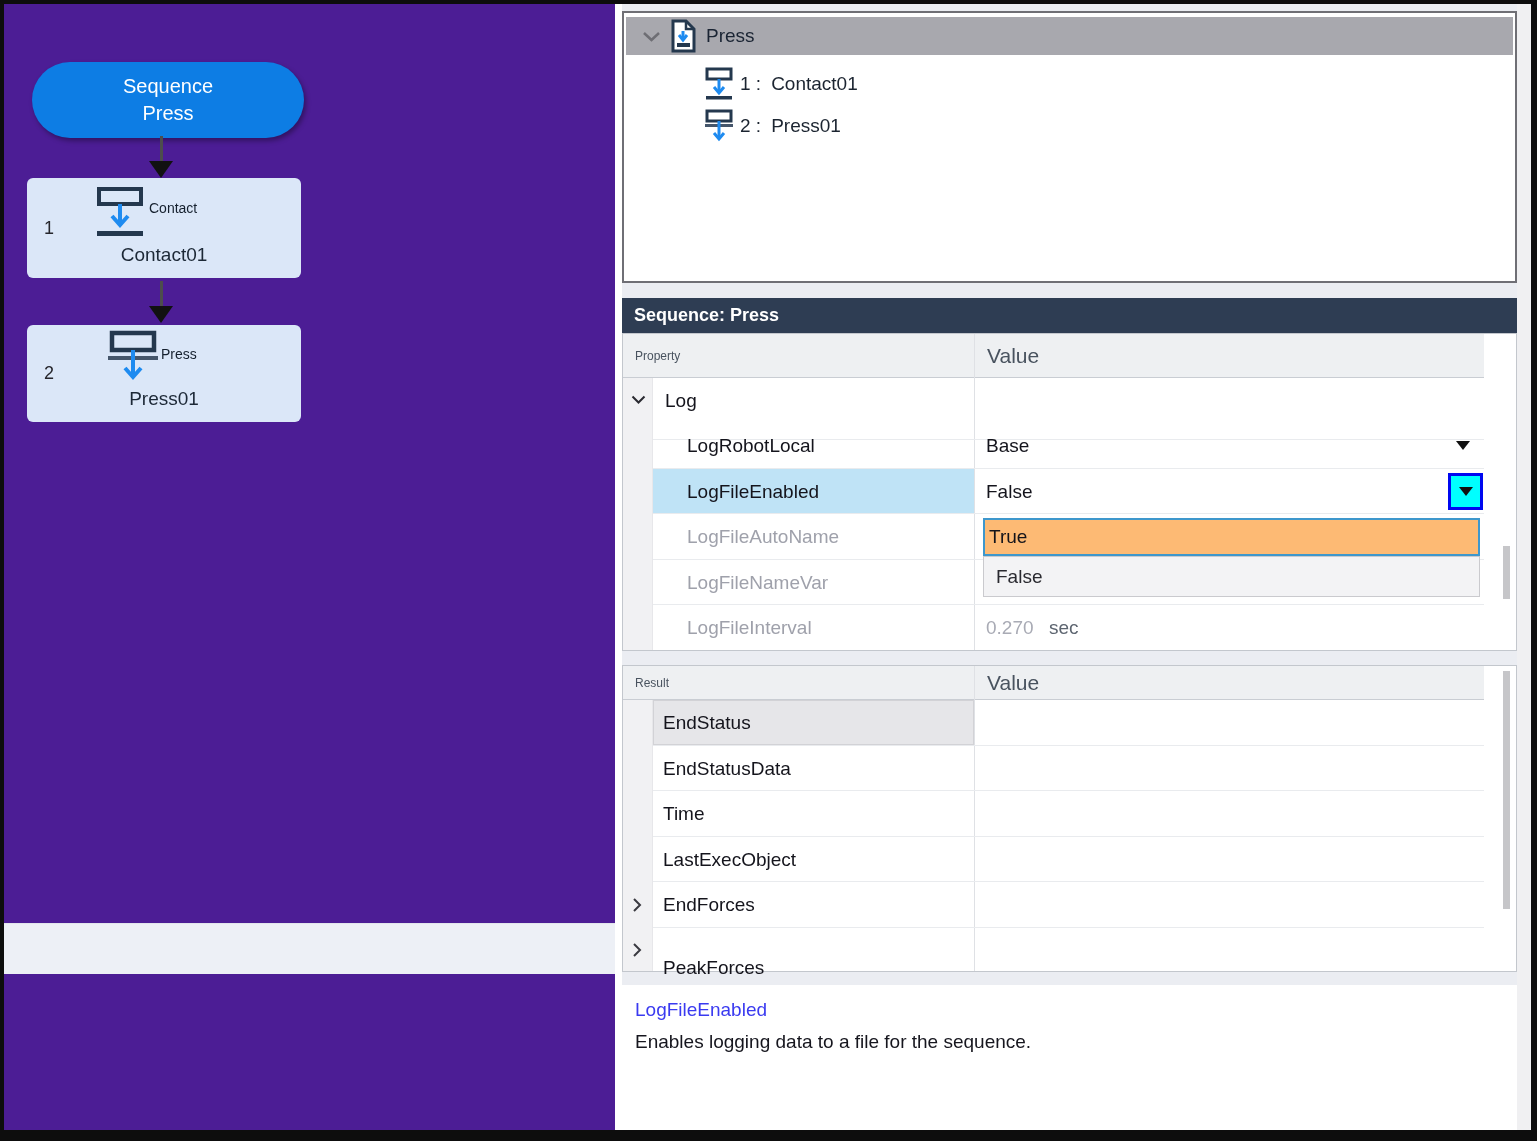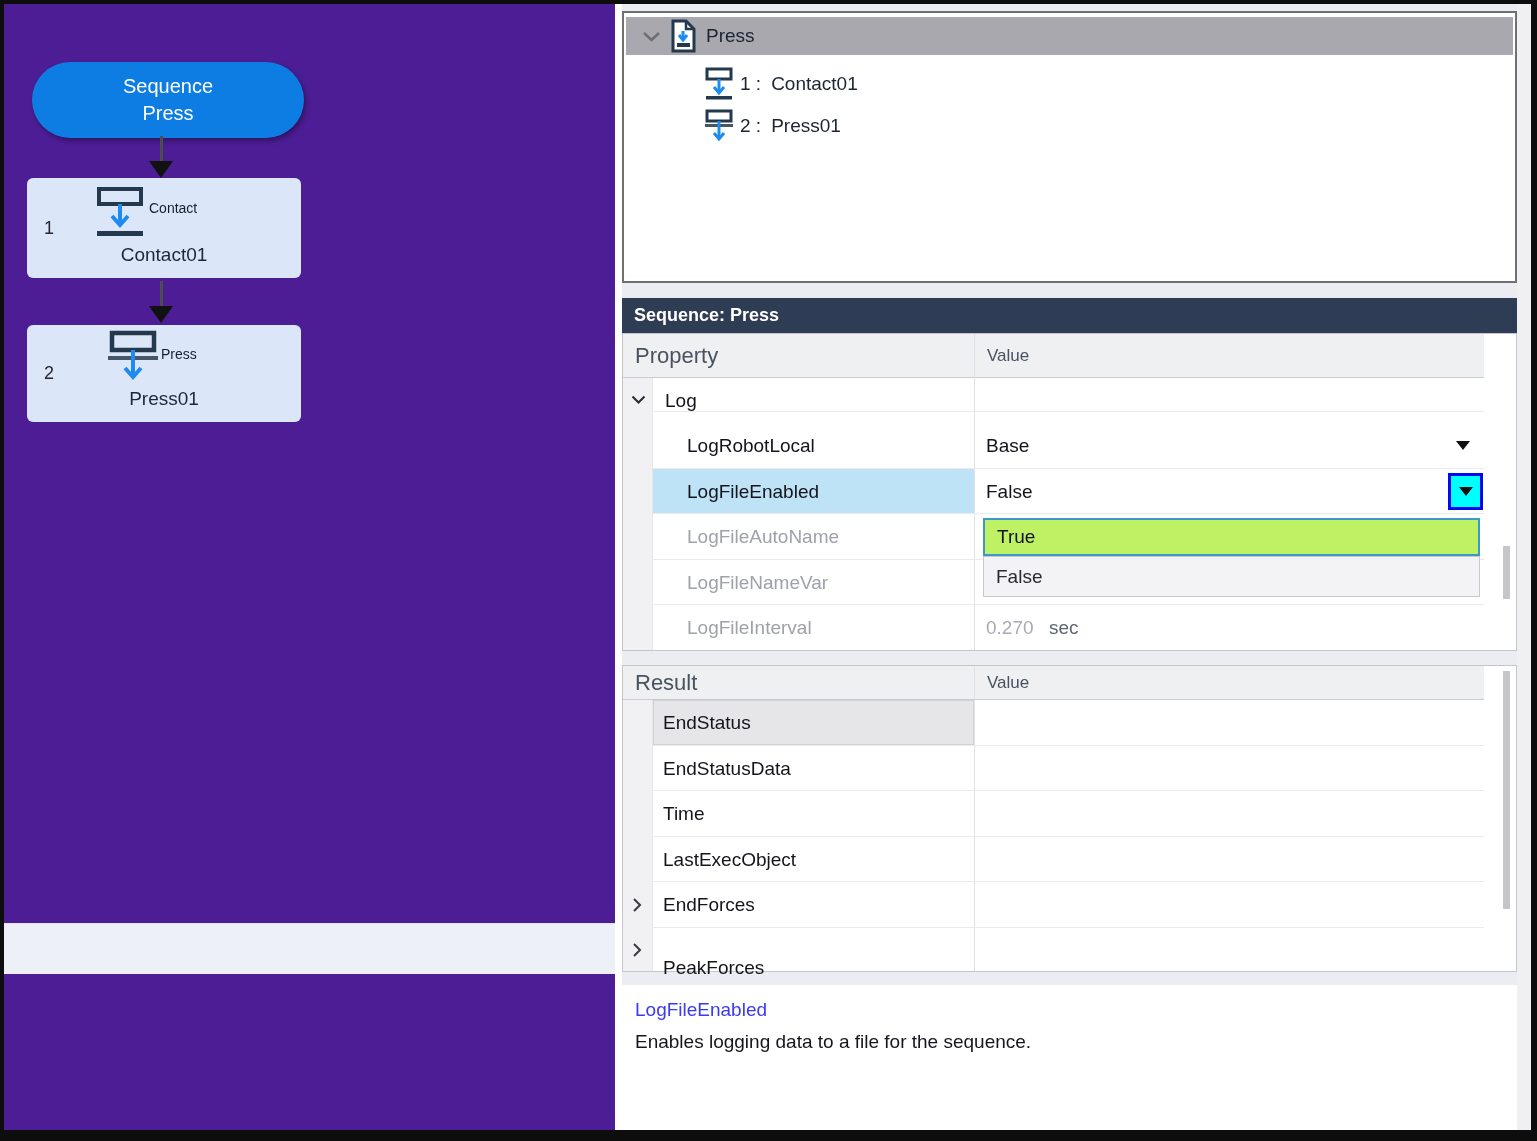--- a/index.html
+++ b/index.html
@@ -37,38 +37,38 @@
   .tree-item-text{position:absolute;left:116px;line-height:40px;font-size:19px;color:#1b2430;}
   .tree-num{margin-right:10px;}
 
   
   #seq-title{position:absolute;left:622px;top:298px;width:895px;height:35px;background:#2e3d53;
       color:#ffffff;font-size:18px;font-weight:bold;line-height:35px;padding-left:12px;box-sizing:border-box;}
 
   
   .grid{position:absolute;left:622px;width:895px;background:#ffffff;border:1px solid #c3c7cd;box-sizing:border-box;}
   .grid-header{position:absolute;left:0;top:0;width:861px;background:#eef0f2;border-bottom:1px solid #c9cdd3;box-sizing:border-box;}
-  .grid-header .h-prop{position:absolute;left:12px;top:0;font-size:22px;color:#49535f;}
-  .grid-header .h-val{position:absolute;left:364px;top:0;font-size:17px;color:#49535f;}
+  .grid-header .h-prop{position:absolute;left:12px;top:0;font-size:12px;color:#49535f;}
+  .grid-header .h-val{position:absolute;left:364px;top:0;font-size:21px;color:#49535f;}
   .vdiv{position:absolute;left:351px;top:0;width:1px;background:#dfe1e5;}
   .gutter{position:absolute;left:0;width:30px;background:#f1f1f3;border-right:1px solid #e7e7ea;box-sizing:border-box;}
   .grow{position:absolute;left:30px;width:831px;border-bottom:1px solid #e9ebee;box-sizing:border-box;}
   .gname{position:absolute;top:0;font-size:19px;color:#14141c;}
   .gname.indent{left:34px;}  .gname.top{left:12px;}  .gname.res{left:10px;}
   .gname.dis{color:#9fa1ab;}
   .gval{position:absolute;left:333px;top:0;font-size:19px;color:#14141c;}
   .cell-hilite{position:absolute;left:0;top:0;width:321px;height:100%;background:#bfe3f6;}
   .cell-select{position:absolute;left:0;top:0;width:321px;height:100%;background:#e6e6e9;border:1px solid #d2d2d6;box-sizing:border-box;}
   .tri{width:0;height:0;border-left:7px solid transparent;border-right:7px solid transparent;border-top:9px solid #111111;}
   .dd-arrow{position:absolute;left:803px;top:18px;}
   #combo-open{position:absolute;left:825px;top:139px;width:35px;height:37px;background:#00ffff;
       border:3px solid #0008f0;box-sizing:border-box;display:flex;align-items:center;justify-content:center;}
   #dropdown{position:absolute;left:360px;top:184px;width:497px;z-index:5;}
-  #dd-true{height:38px;border:2px solid #3e97cc;background:#bef264;box-sizing:border-box;
-      font-size:19px;color:#14141a;line-height:34px;padding-left:12px;}
+  #dd-true{height:38px;border:2px solid #3e97cc;background:#fdba74;box-sizing:border-box;
+      font-size:19px;color:#14141a;line-height:34px;padding-left:4px;}
   #dd-false{height:41px;border:1px solid #cacace;background:#f3f3f5;box-sizing:border-box;
       font-size:19px;color:#2a2a30;line-height:39px;padding-left:12px;}
   .thumb{position:absolute;left:880px;width:7px;background:#c6c6c9;}
   .chev{position:absolute;}
 
   
   #desc-panel{position:absolute;left:622px;top:985px;width:895px;height:145px;background:#ffffff;}
   #desc-title{position:absolute;left:13px;top:14px;font-size:19px;color:#3a3af0;}
   #desc-body{position:absolute;left:13px;top:46px;font-size:19px;color:#16161e;}
 </style>
@@ -162,21 +162,21 @@
       <span class="h-prop" style="line-height:44px;">Property</span>
       <span class="h-val" style="line-height:44px;">Value</span>
     </div>
     <div class="vdiv" style="height:316px;"></div>
     <div class="gutter" style="top:44px;height:272px;"></div>
 
     <svg class="chev" style="left:8px;top:61px;" width="15" height="10" viewBox="0 0 15 10">
       <path d="M1.5 1.5 L7.5 7.5 L13.5 1.5" fill="none" stroke="#2a2a30" stroke-width="2"></path>
     </svg>
 
-    <div class="grow" style="top:44px;height:34px;">
+    <div class="grow" style="top:44px;height:62px;">
       <span class="gname top" style="line-height:45px;">Log</span>
     </div>
 
     <div class="grow" style="top:89px;height:46px;">
       <span class="gname indent" style="line-height:46px;">LogRobotLocal</span>
       <span class="gval" style="line-height:46px;">Base</span>
       <div class="dd-arrow tri"></div>
     </div>
 
     <div class="grow" style="top:135px;height:45px;">

